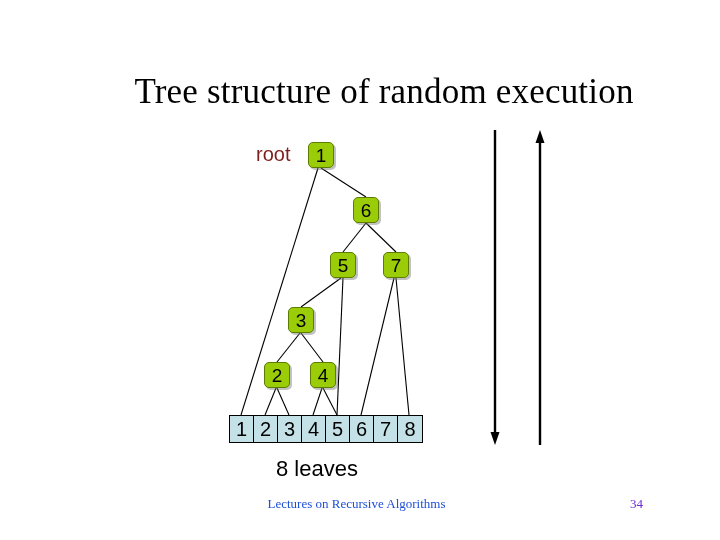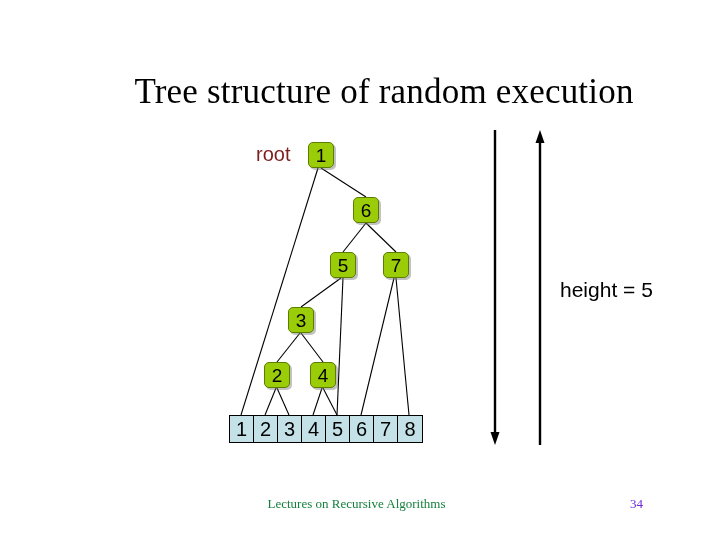--- a/index.html
+++ b/index.html
@@ -118,21 +118,21 @@
 
   
   #footer-text {
     position: absolute;
     left: 0;
     top: 496px;
     width: 713px;
     text-align: center;
     font-family: "Liberation Serif", serif;
     font-size: 13px;
-    color: #15803d;
+    color: #1d4ed8;
   }
   #footer-page {
     position: absolute;
     left: 630px;
     top: 496px;
     font-family: "Liberation Serif", serif;
     font-size: 13px;
     color: #6d28d9;
   }
 </style>
@@ -188,19 +188,19 @@
       <div class="leaf-cell" style="width: 24px; height: 26px;">1</div>
       <div class="leaf-cell" style="width: 24px; height: 26px;">2</div>
       <div class="leaf-cell" style="width: 24px; height: 26px;">3</div>
       <div class="leaf-cell" style="width: 24px; height: 26px;">4</div>
       <div class="leaf-cell" style="width: 24px; height: 26px;">5</div>
       <div class="leaf-cell" style="width: 24px; height: 26px;">6</div>
       <div class="leaf-cell" style="width: 24px; height: 26px;">7</div>
       <div class="leaf-cell" style="width: 24px; height: 26px;">8</div>
     </div>
 
-  <div id="height-label">height = 5</div>
-
+
+  <div id="leaves-label">8 leaves</div>
 
   <div id="footer-text">Lectures on Recursive Algorithms</div>
   <div id="footer-page">34</div>
 
 </div>
 
 </body></html>

